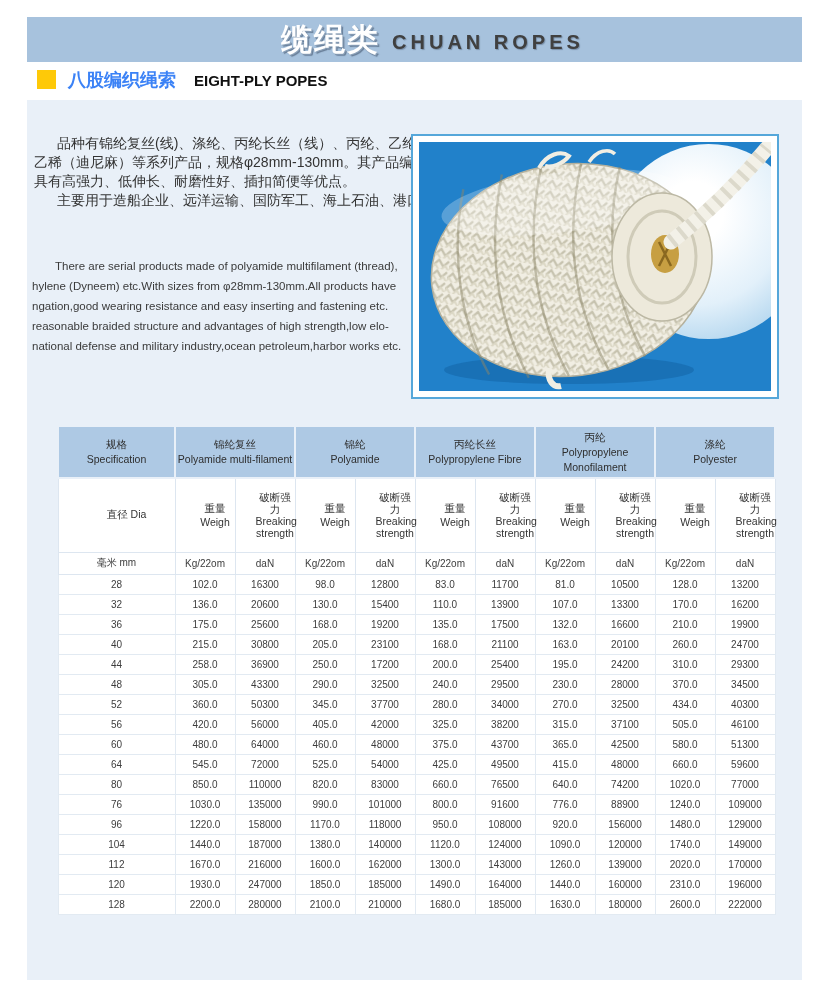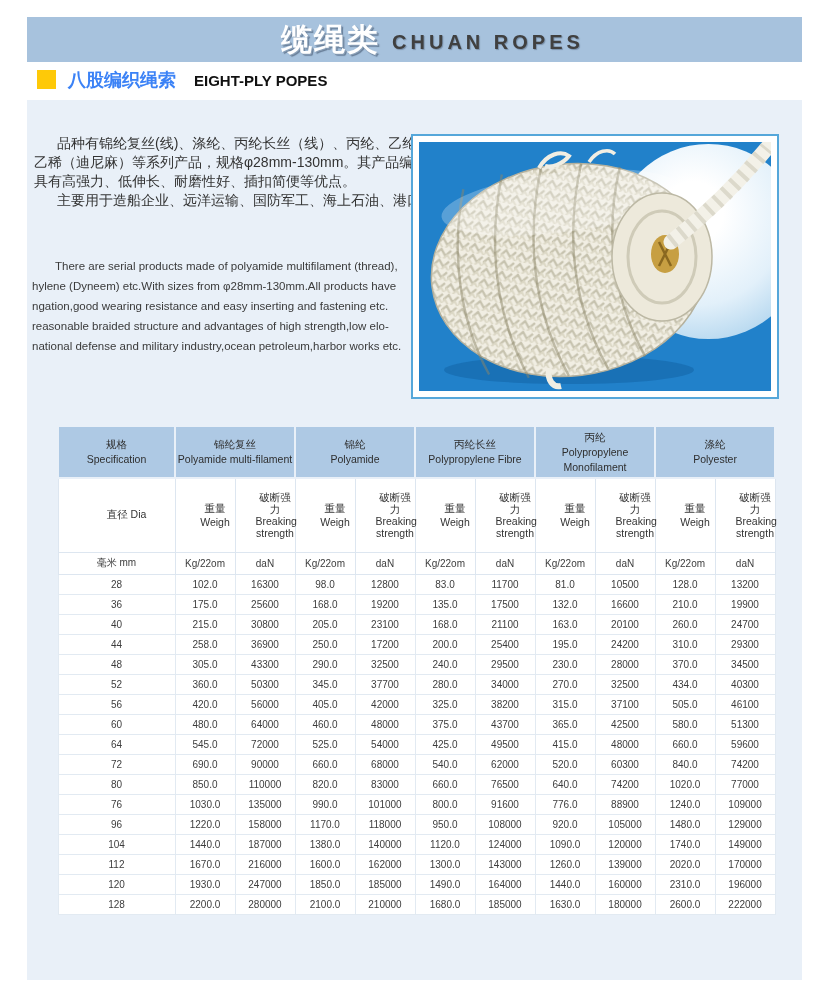--- a/index.html
+++ b/index.html
@@ -224,20 +224,33 @@
           <td>98.0</td>
           <td>12800</td>
           <td>83.0</td>
           <td>11700</td>
           <td>81.0</td>
           <td>10500</td>
           <td>128.0</td>
           <td>13200</td>
         </tr>
         <tr class="data-row">
+          <td>32</td>
+          <td>136.0</td>
+          <td>20600</td>
+          <td>130.0</td>
+          <td>15400</td>
+          <td>110.0</td>
+          <td>13900</td>
+          <td>107.0</td>
+          <td>13300</td>
+          <td>170.0</td>
+          <td>16200</td>
+        </tr>
+        <tr class="data-row">
           <td>36</td>
           <td>175.0</td>
           <td>25600</td>
           <td>168.0</td>
           <td>19200</td>
           <td>135.0</td>
           <td>17500</td>
           <td>132.0</td>
           <td>16600</td>
           <td>210.0</td>
@@ -328,33 +341,20 @@
           <td>525.0</td>
           <td>54000</td>
           <td>425.0</td>
           <td>49500</td>
           <td>415.0</td>
           <td>48000</td>
           <td>660.0</td>
           <td>59600</td>
         </tr>
         <tr class="data-row">
-          <td>72</td>
-          <td>690.0</td>
-          <td>90000</td>
-          <td>660.0</td>
-          <td>68000</td>
-          <td>540.0</td>
-          <td>62000</td>
-          <td>520.0</td>
-          <td>60300</td>
-          <td>840.0</td>
-          <td>74200</td>
-        </tr>
-        <tr class="data-row">
           <td>80</td>
           <td>850.0</td>
           <td>110000</td>
           <td>820.0</td>
           <td>83000</td>
           <td>660.0</td>
           <td>76500</td>
           <td>640.0</td>
           <td>74200</td>
           <td>1020.0</td>
@@ -375,21 +375,21 @@
         </tr>
         <tr class="data-row">
           <td>96</td>
           <td>1220.0</td>
           <td>158000</td>
           <td>1170.0</td>
           <td>118000</td>
           <td>950.0</td>
           <td>108000</td>
           <td>920.0</td>
-          <td>105000</td>
+          <td>156000</td>
           <td>1480.0</td>
           <td>129000</td>
         </tr>
         <tr class="data-row">
           <td>104</td>
           <td>1440.0</td>
           <td>187000</td>
           <td>1380.0</td>
           <td>140000</td>
           <td>1120.0</td>

